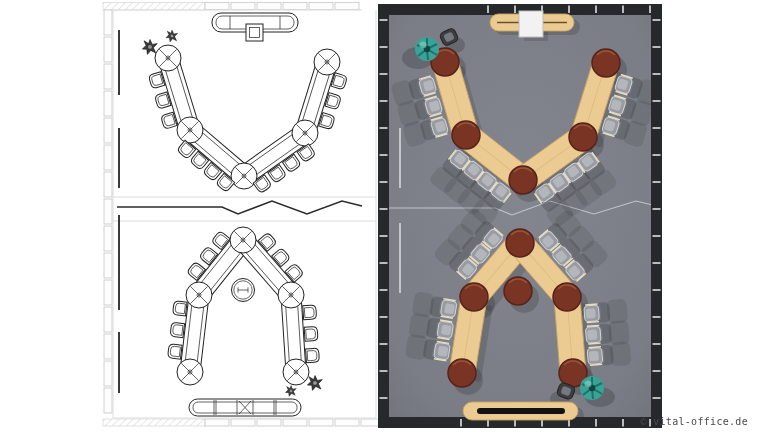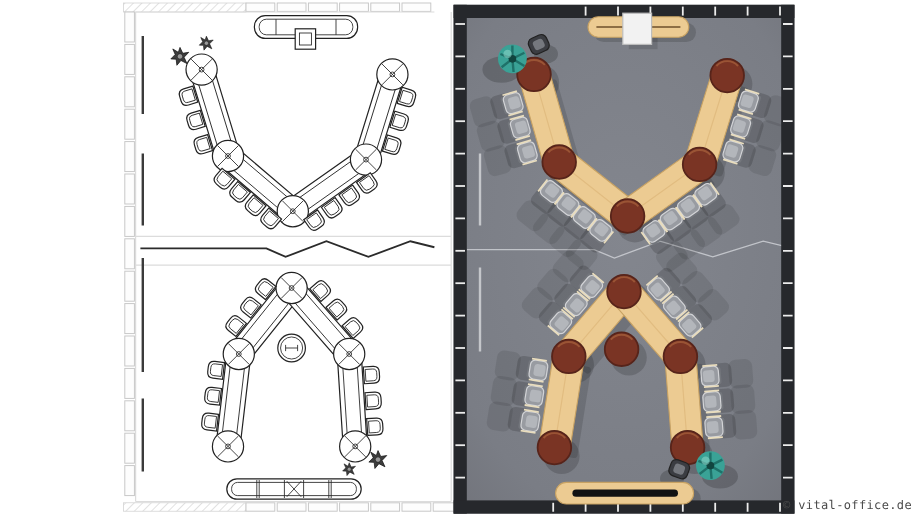--- a/index.html
+++ b/index.html
@@ -15,21 +15,21 @@
   .cadline{fill:#fff;stroke:var(--cad-line);stroke-width:1;}
   .cadthin{fill:none;stroke:var(--cad-line);stroke-width:.7;}
   .wood{fill:var(--wood);stroke:var(--wood-edge);stroke-width:.9;}
   .mah{fill:var(--mahogany);stroke:var(--mahogany-dark);stroke-width:1.5;}
   .chairbody{fill:var(--chair);stroke:var(--chair-light);stroke-width:1;}
   .wall{fill:var(--wall);}
   .tick{stroke:#ececec;stroke-width:1.5;}
   .winframe{fill:#fdfdfd;stroke:var(--frame-line);stroke-width:.8;}
   .faint{stroke:#dcdcdc;stroke-width:1;fill:none;}
   .shad{fill:#000;}
-  #watermark{position:absolute;right:8px;bottom:5px;font-family:"DejaVu Sans Mono",monospace;
+  #watermark{position:absolute;right:20px;bottom:5px;font-family:"DejaVu Sans Mono",monospace;
              font-size:10px;letter-spacing:.3px;color:var(--watermark-text);}
 </style>
 </head>
 <body>
 
 <div id="stage">
 <svg id="scene" width="768" height="432" viewBox="0 0 768 432" xmlns="http://www.w3.org/2000/svg" xmlns:xlink="http://www.w3.org/1999/xlink">
   <defs>
     <pattern id="hatch" width="5" height="5" patternUnits="userSpaceOnUse" patternTransform="rotate(45)">
       <line x1="0" y1="0" x2="0" y2="5" stroke="#cdcdcd" stroke-width="1"></line>

